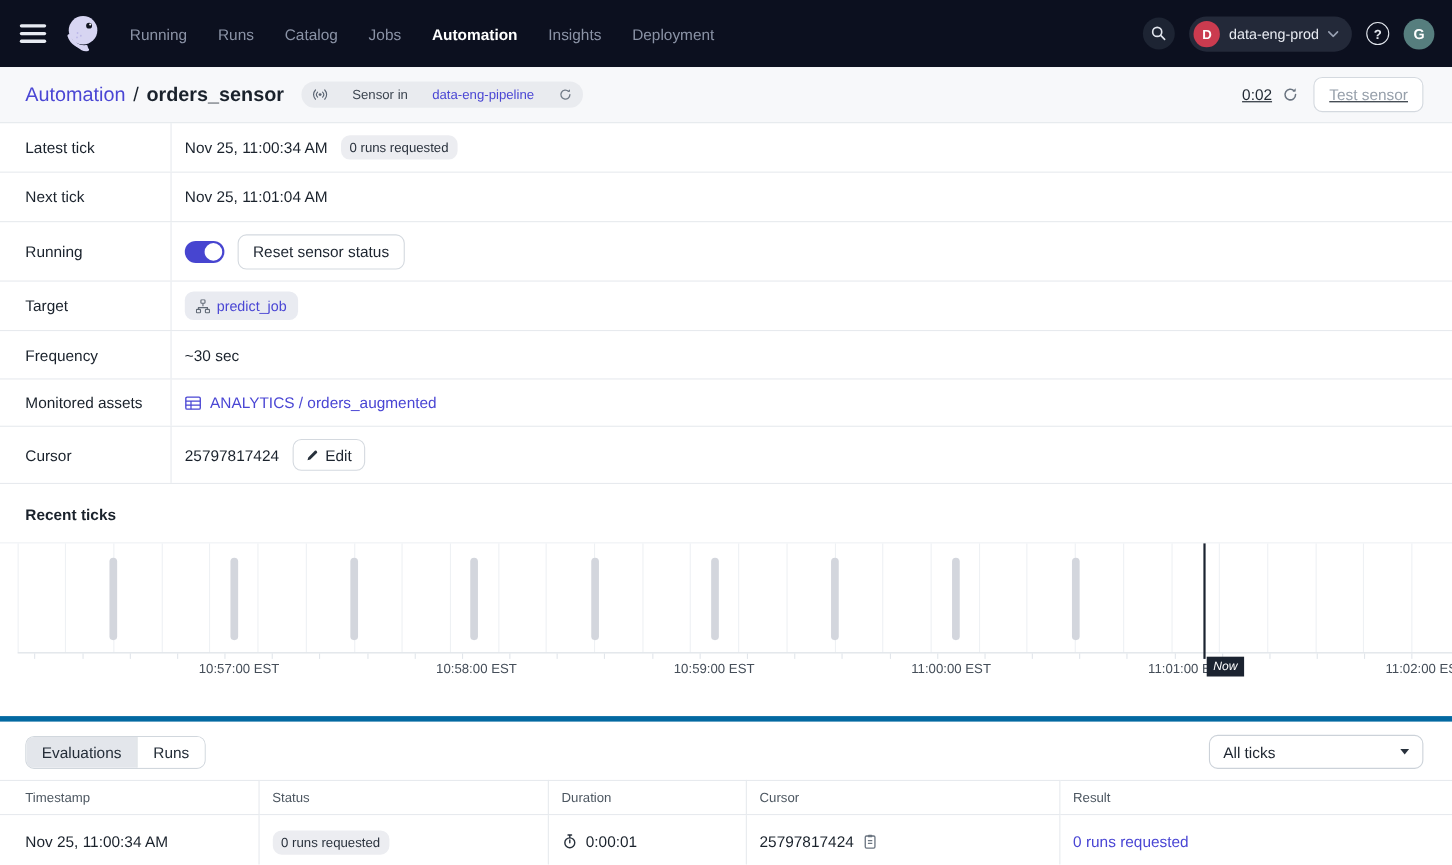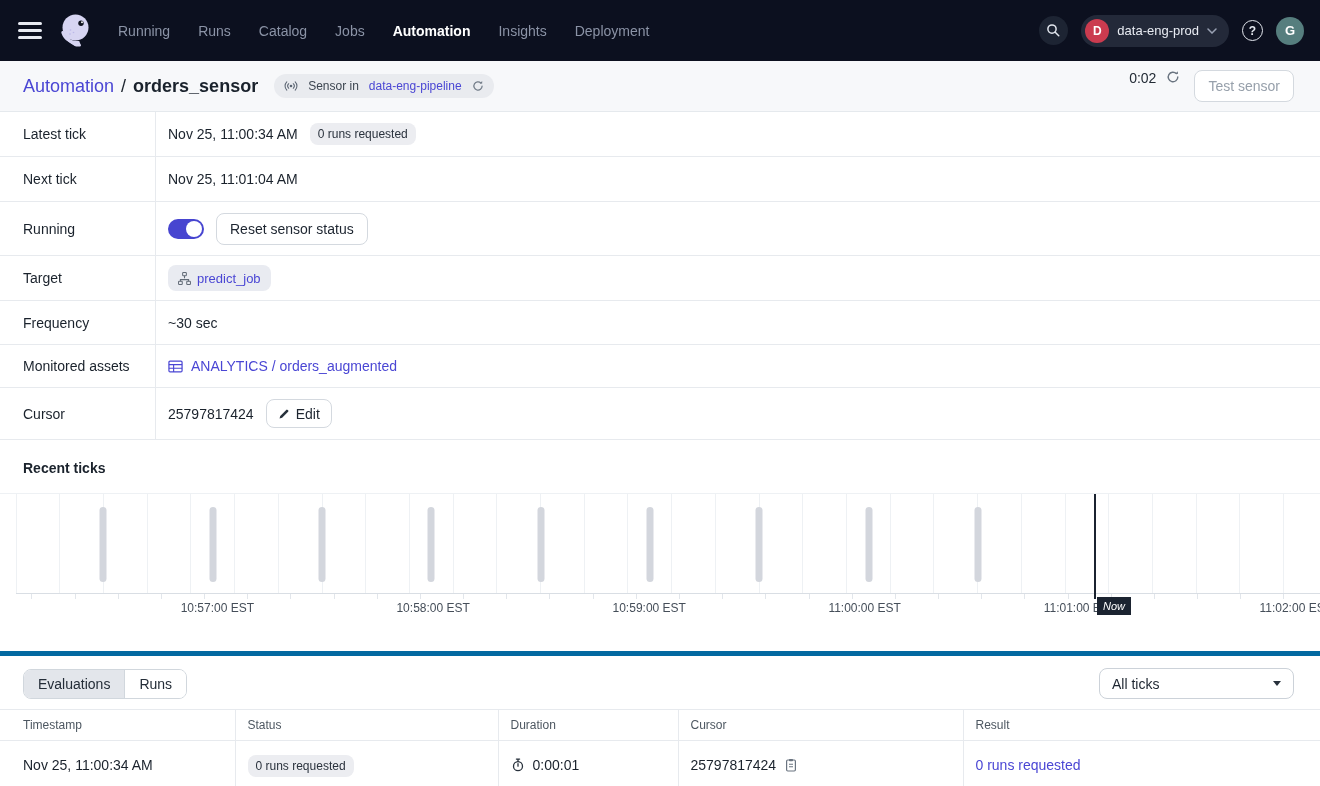--- a/index.html
+++ b/index.html
@@ -20,23 +20,23 @@
   .deploydot { width:24px; height:24px; border-radius:50%; background:#cb3b4f; color:#fff; font-size:12px; font-weight:700; display:flex; align-items:center; justify-content:center; }
   .deployname { color:#e9ecf3; font-size:13px; }
   .helpbtn { width:21px; height:21px; border-radius:50%; border:1.6px solid #e3e7ee; color:#e3e7ee; font-size:12px; font-weight:700; display:flex; align-items:center; justify-content:center; cursor:pointer; }
   .avatar { width:28px; height:28px; border-radius:50%; background:#567e7e; color:#fff; font-size:13px; font-weight:600; display:flex; align-items:center; justify-content:center; cursor:pointer; }
 
   
   .pageheader { height:51px; background:#f7f8fa; border-bottom:1px solid #e5e9ed; display:flex; align-items:center; padding:0 26px 0 23px; }
   .crumb-link { color:#4a46d4; font-size:18px; font-weight:500; text-decoration:none; cursor:pointer; }
   .crumb-sep { font-size:18px; margin:0 7px; color:#1a222c; }
   .crumb-title { font-size:18px; font-weight:700; color:#1a222c; }
-  .typebadge { margin-left:16px; height:24px; background:#e9ebef; border-radius:12px; display:flex; align-items:center; gap:10px; padding:0 10px; font-size:12px; color:#3c4550; }
+  .typebadge { margin-left:16px; height:24px; background:#e9ebef; border-radius:12px; display:flex; align-items:center; gap:22px; padding:0 10px; font-size:12px; color:#3c4550; }
   .typebadge a { color:#4a46d4; text-decoration:none; cursor:pointer; }
-  .ph-right { margin-left:auto; display:flex; gap:10px; }
+  .ph-right { margin-left:auto; display:flex; align-items:center; gap:10px;text-decoration:underline; }
   .countdown { font-size:14px; color:#232b35; }
   .btn { background:#fff; border:1px solid #d4d9df; border-radius:8px; font-size:14px; font-family:inherit; cursor:pointer; display:inline-flex; align-items:center; gap:6px; }
   .btn.test { height:32px; padding:0 13px; color:#97a0ab; margin-left:4px; }
 
   
   .details .drow { display:flex; border-bottom:1px solid #e7eaee; align-items:center; }
   .details .dlabel { width:156px; flex:0 0 156px; align-self:stretch; display:flex; align-items:center; padding-left:23px; border-right:1px solid #e7eaee; color:#1a222c; }
   .details .dvalue { display:flex; align-items:center; gap:12px; padding-left:12px; }
   .pill { background:#ecedf1; border-radius:8px; font-size:12px; color:#2a323d; padding:4px 8px; white-space:nowrap; }
   .jobpill { background:#e9ebf1; border-radius:8px; height:26px; display:inline-flex; align-items:center; gap:6px; padding:0 10px; cursor:pointer; }

